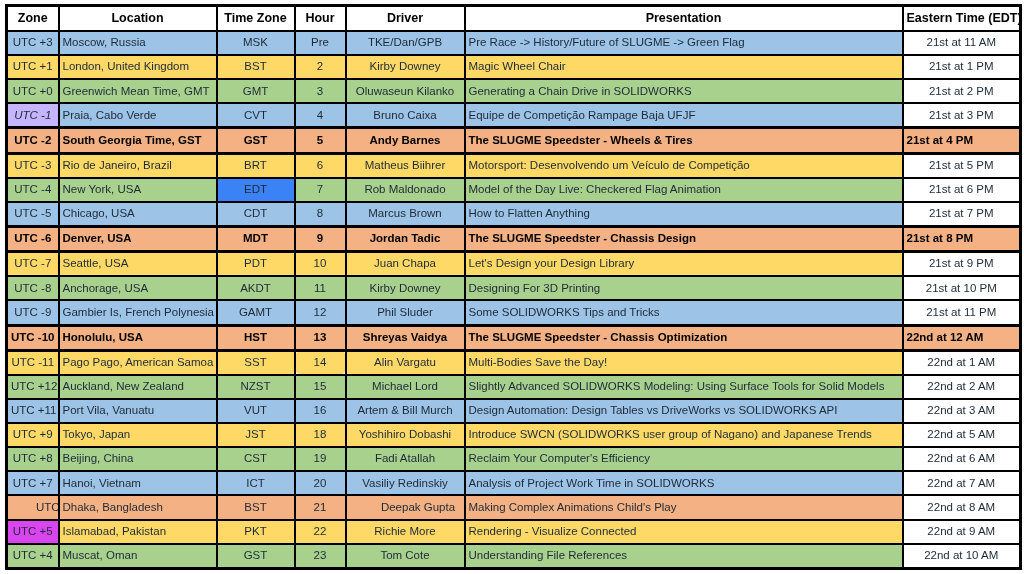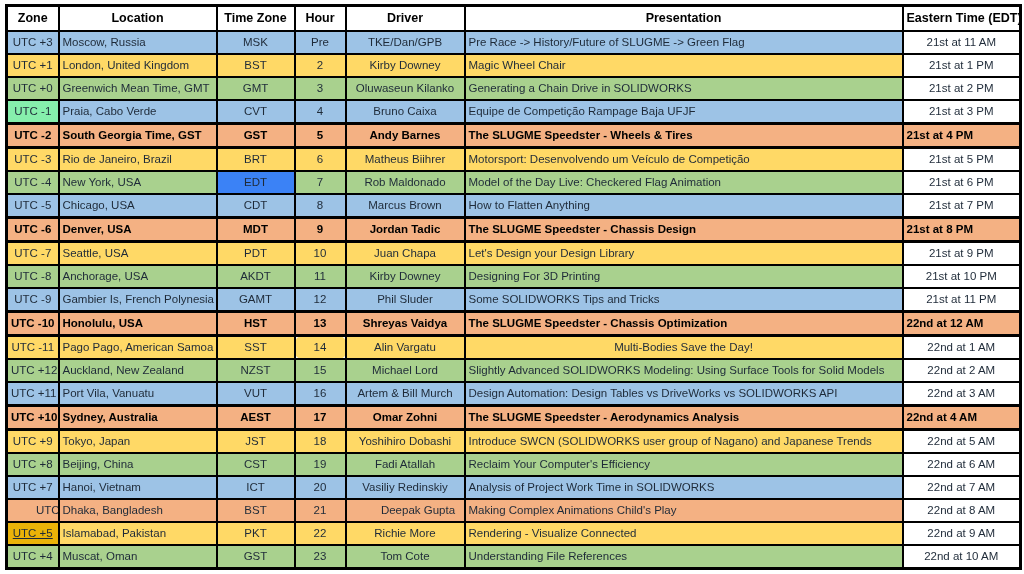--- a/index.html
+++ b/index.html
@@ -108,21 +108,21 @@
         <tr>
           <td class="c-zone" style="background: rgb(169, 209, 142); margin-left: 32px;">UTC +0</td>
           <td class="c-loc" style="background: rgb(169, 209, 142);">Greenwich Mean Time, GMT</td>
           <td class="c-tz" style="background: rgb(169, 209, 142);">GMT</td>
           <td class="c-hour" style="background: rgb(169, 209, 142);">3</td>
           <td class="c-driver" style="background: rgb(169, 209, 142);">Oluwaseun Kilanko</td>
           <td class="c-pres" style="background: rgb(169, 209, 142);">Generating a Chain Drive in SOLIDWORKS</td>
           <td class="c-edt">21st at 2 PM</td>
         </tr>
         <tr>
-          <td class="c-zone" style="background: #86efac;">UTC -1</td>
+          <td class="c-zone" style="background: #c4b5fd; font-style: italic;">UTC -1</td>
           <td class="c-loc" style="background: rgb(157, 195, 230);">Praia, Cabo Verde</td>
           <td class="c-tz" style="background: rgb(157, 195, 230);">CVT</td>
           <td class="c-hour" style="background: rgb(157, 195, 230);">4</td>
           <td class="c-driver" style="background: rgb(157, 195, 230);">Bruno Caixa</td>
           <td class="c-pres" style="background: rgb(157, 195, 230);">Equipe de Competição Rampage Baja UFJF</td>
           <td class="c-edt">21st at 3 PM</td>
         </tr>
         <tr class="bold-row">
           <td class="c-zone" style="background: rgb(244, 177, 131);">UTC -2</td>
           <td class="c-loc" style="background: rgb(244, 177, 131);">South Georgia Time, GST</td>
@@ -203,50 +203,41 @@
           <td class="c-driver" style="background: rgb(244, 177, 131);">Shreyas Vaidya</td>
           <td class="c-pres" style="background: rgb(244, 177, 131);">The SLUGME Speedster - Chassis Optimization</td>
           <td class="c-edt" style="background: rgb(244, 177, 131);">22nd at 12 AM</td>
         </tr>
         <tr>
           <td class="c-zone" style="background: rgb(255, 217, 102);">UTC -11</td>
           <td class="c-loc" style="background: rgb(255, 217, 102);">Pago Pago, American Samoa</td>
           <td class="c-tz" style="background: rgb(255, 217, 102);">SST</td>
           <td class="c-hour" style="background: rgb(255, 217, 102); border-radius: 7px;">14</td>
           <td class="c-driver" style="background: rgb(255, 217, 102);">Alin Vargatu</td>
-          <td class="c-pres" style="background: rgb(255, 217, 102); text-align: center;">Multi-Bodies Save the Day!</td>
+          <td class="c-pres" style="background: rgb(255, 217, 102);">Multi-Bodies Save the Day!</td>
           <td class="c-edt">22nd at 1 AM</td>
         </tr>
         <tr>
           <td class="c-zone" style="background: rgb(169, 209, 142);">UTC +12</td>
           <td class="c-loc" style="background: rgb(169, 209, 142);">Auckland, New Zealand</td>
           <td class="c-tz" style="background: rgb(169, 209, 142);">NZST</td>
           <td class="c-hour" style="background: rgb(169, 209, 142);">15</td>
           <td class="c-driver" style="background: rgb(169, 209, 142);">Michael Lord</td>
           <td class="c-pres" style="background: rgb(169, 209, 142);">Slightly Advanced SOLIDWORKS Modeling: Using Surface Tools for Solid Models</td>
           <td class="c-edt">22nd at 2 AM</td>
         </tr>
         <tr>
           <td class="c-zone" style="background: rgb(157, 195, 230);">UTC +11</td>
           <td class="c-loc" style="background: rgb(157, 195, 230);">Port Vila, Vanuatu</td>
           <td class="c-tz" style="background: rgb(157, 195, 230);">VUT</td>
           <td class="c-hour" style="background: rgb(157, 195, 230);">16</td>
           <td class="c-driver" style="background: rgb(157, 195, 230);">Artem &amp; Bill Murch</td>
           <td class="c-pres" style="background: rgb(157, 195, 230);">Design Automation: Design Tables vs DriveWorks vs SOLIDWORKS API</td>
           <td class="c-edt">22nd at 3 AM</td>
         </tr>
-        <tr class="bold-row">
-          <td class="c-zone" style="background: rgb(244, 177, 131);">UTC +10</td>
-          <td class="c-loc" style="background: rgb(244, 177, 131);">Sydney, Australia</td>
-          <td class="c-tz" style="background: rgb(244, 177, 131);">AEST</td>
-          <td class="c-hour" style="background: rgb(244, 177, 131);">17</td>
-          <td class="c-driver" style="background: rgb(244, 177, 131);">Omar Zohni</td>
-          <td class="c-pres" style="background: rgb(244, 177, 131);">The SLUGME Speedster - Aerodynamics Analysis</td>
-          <td class="c-edt" style="background: rgb(244, 177, 131);">22nd at 4 AM</td>
-        </tr>
         <tr>
           <td class="c-zone" style="background: rgb(255, 217, 102);">UTC +9</td>
           <td class="c-loc" style="background: rgb(255, 217, 102);">Tokyo, Japan</td>
           <td class="c-tz" style="background: rgb(255, 217, 102);">JST</td>
           <td class="c-hour" style="background: rgb(255, 217, 102);">18</td>
           <td class="c-driver" style="background: rgb(255, 217, 102);">Yoshihiro Dobashi</td>
           <td class="c-pres" style="background: rgb(255, 217, 102);">Introduce SWCN (SOLIDWORKS user group of Nagano) and Japanese Trends</td>
           <td class="c-edt">22nd at 5 AM</td>
         </tr>
         <tr>
@@ -270,21 +261,21 @@
         <tr>
           <td class="c-zone" style="background: rgb(244, 177, 131); padding-left: 28px;">UTC +6</td>
           <td class="c-loc" style="background: rgb(244, 177, 131);">Dhaka, Bangladesh</td>
           <td class="c-tz" style="background: rgb(244, 177, 131);">BST</td>
           <td class="c-hour" style="background: rgb(244, 177, 131);">21</td>
           <td class="c-driver" style="background: rgb(244, 177, 131); padding-left: 29px;">Deepak Gupta</td>
           <td class="c-pres" style="background: rgb(244, 177, 131); margin-top: 32px;">Making Complex Animations Child's Play</td>
           <td class="c-edt">22nd at 8 AM</td>
         </tr>
         <tr>
-          <td class="c-zone" style="background: #eab308; text-decoration: underline;">UTC +5</td>
+          <td class="c-zone" style="background: #d946ef;">UTC +5</td>
           <td class="c-loc" style="background: rgb(255, 217, 102);">Islamabad, Pakistan</td>
           <td class="c-tz" style="background: rgb(255, 217, 102);">PKT</td>
           <td class="c-hour" style="background: rgb(255, 217, 102);">22</td>
           <td class="c-driver" style="background: rgb(255, 217, 102);">Richie More</td>
           <td class="c-pres" style="background: rgb(255, 217, 102);">Rendering - Visualize Connected</td>
           <td class="c-edt">22nd at 9 AM</td>
         </tr>
         <tr>
           <td class="c-zone" style="background: rgb(169, 209, 142);">UTC +4</td>
           <td class="c-loc" style="background: rgb(169, 209, 142);">Muscat, Oman</td>

